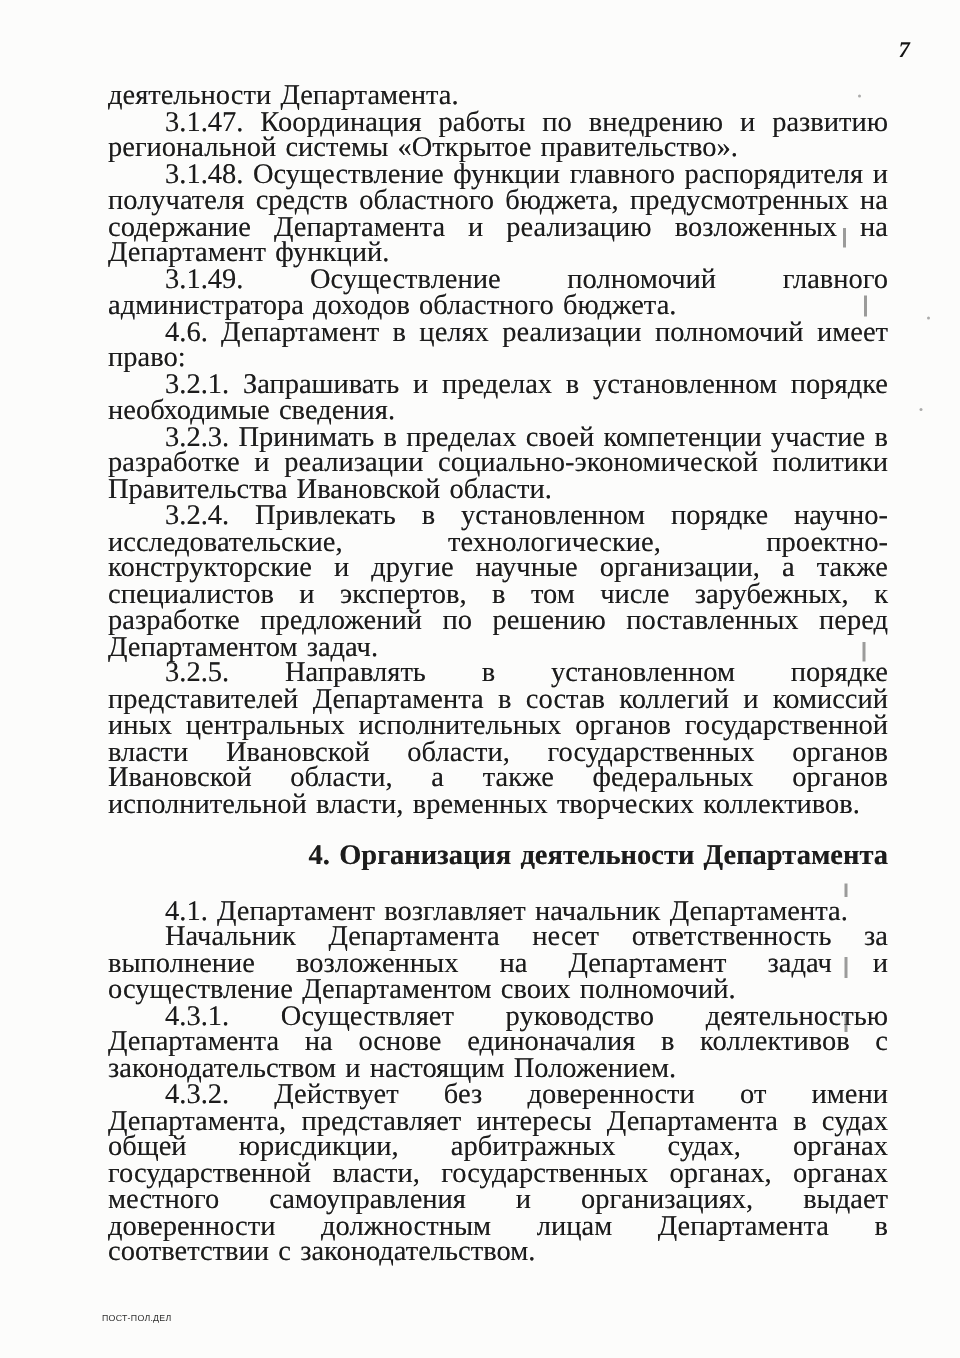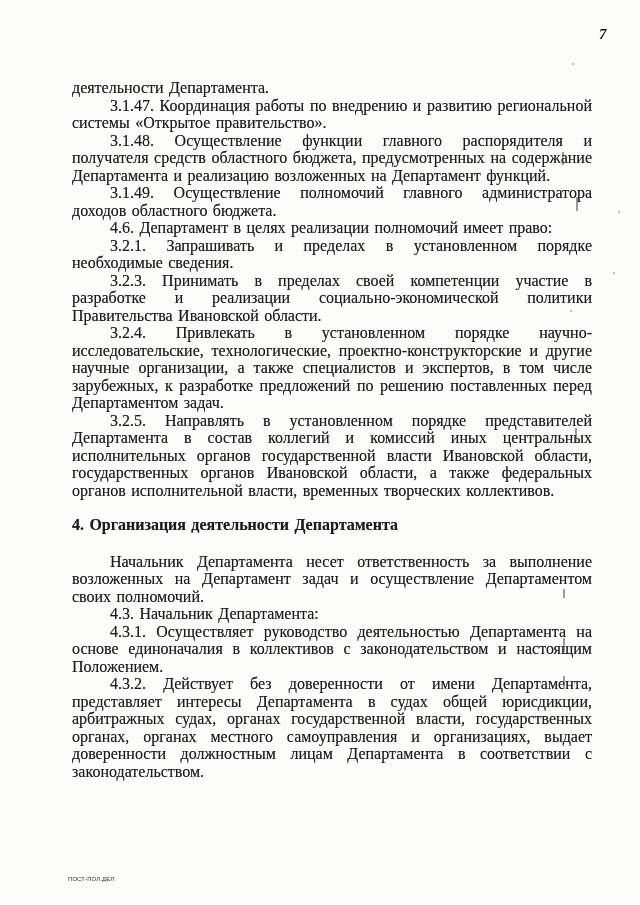--- a/index.html
+++ b/index.html
@@ -23,37 +23,36 @@
     font-size: 15px;
     font-weight: bold;
     font-style: italic;
     color: #141414;
   }
   .textblock {
     position: absolute;
     left: 72px;
     top: 55px;
     width: 520px;
-    font-size: 16px;
+    font-size: 19px;
     line-height: 17.5px;
     text-align: justify;
     word-spacing: 1.4px;
     text-shadow: 0 0 0.4px rgba(25,25,25,0.55);
-    margin-top: 24px;
   }
   .textblock p {
     margin: 0;
     text-indent: 38px;
   }
   .textblock p.no-indent {
     text-indent: 0;
   }
   .textblock p.heading {
     text-indent: 0;
-    text-align: left;
+    text-align: right;
     font-weight: bold;
     margin-top: 17px;
     margin-bottom: 19px;
   }
   .footer-note {
     position: absolute;
     left: 68px;
     top: 876px;
     font-family: "Liberation Sans", sans-serif;
     font-size: 6.5px;
@@ -84,22 +83,22 @@
     <p class="no-indent">деятельности Департамента.</p>
     <p>3.1.47. Координация работы по внедрению и развитию региональной системы «Открытое правительство».</p>
     <p>3.1.48. Осуществление функции главного распорядителя и получателя средств областного бюджета, предусмотренных на содержание Департамента и реализацию возложенных на Департамент функций.</p>
     <p>3.1.49. Осуществление полномочий главного администратора доходов областного бюджета.</p>
     <p>4.6. Департамент в целях реализации полномочий имеет право:</p>
     <p>3.2.1. Запрашивать и пределах в установленном порядке необходимые сведения.</p>
     <p>3.2.3. Принимать в пределах своей компетенции участие в разработке и реализации социально-экономической политики Правительства Ивановской области.</p>
     <p>3.2.4. Привлекать в установленном порядке научно-исследовательские, технологические, проектно-конструкторские и другие научные организации, а также специалистов и экспертов, в том числе зарубежных, к разработке предложений по решению поставленных перед Департаментом задач.</p>
     <p>3.2.5. Направлять в установленном порядке представителей Департамента в состав коллегий и комиссий иных центральных исполнительных органов государственной власти Ивановской области, государственных органов Ивановской области, а также федеральных органов исполнительной власти, временных творческих коллективов.</p>
     <p class="heading">4. Организация деятельности Департамента</p>
+    <p>4.1. Департамент возглавляет начальник Департамента.</p>
     <p>Начальник Департамента несет ответственность за выполнение возложенных на Департамент задач и осуществление Департаментом своих полномочий.</p>
-    <p>4.3. Начальник Департамента:</p>
     <p>4.3.1. Осуществляет руководство деятельностью Департамента на основе единоначалия в коллективов с законодательством и настоящим Положением.</p>
     <p>4.3.2. Действует без доверенности от имени Департамента, представляет интересы Департамента в судах общей юрисдикции, арбитражных судах, органах государственной власти, государственных органах, органах местного самоуправления и организациях, выдает доверенности должностным лицам Департамента в соответствии с законодательством.</p>
   </div>
 
   <span class="artifact dot" style="left:572px; top:63px; width:2px; height:2px;"></span>
   <span class="artifact" style="left:562px; top:152px; width:1.5px; height:13px;"></span>
   <span class="artifact" style="left:576px; top:197px; width:1.5px; height:14px;"></span>
   <span class="artifact dot" style="left:618px; top:211px; width:2px; height:2px;"></span>
   <span class="artifact dot" style="left:613px; top:272px; width:2px; height:2px;"></span>
   <span class="artifact dot" style="left:570px; top:310px; width:2px; height:2px;"></span>

